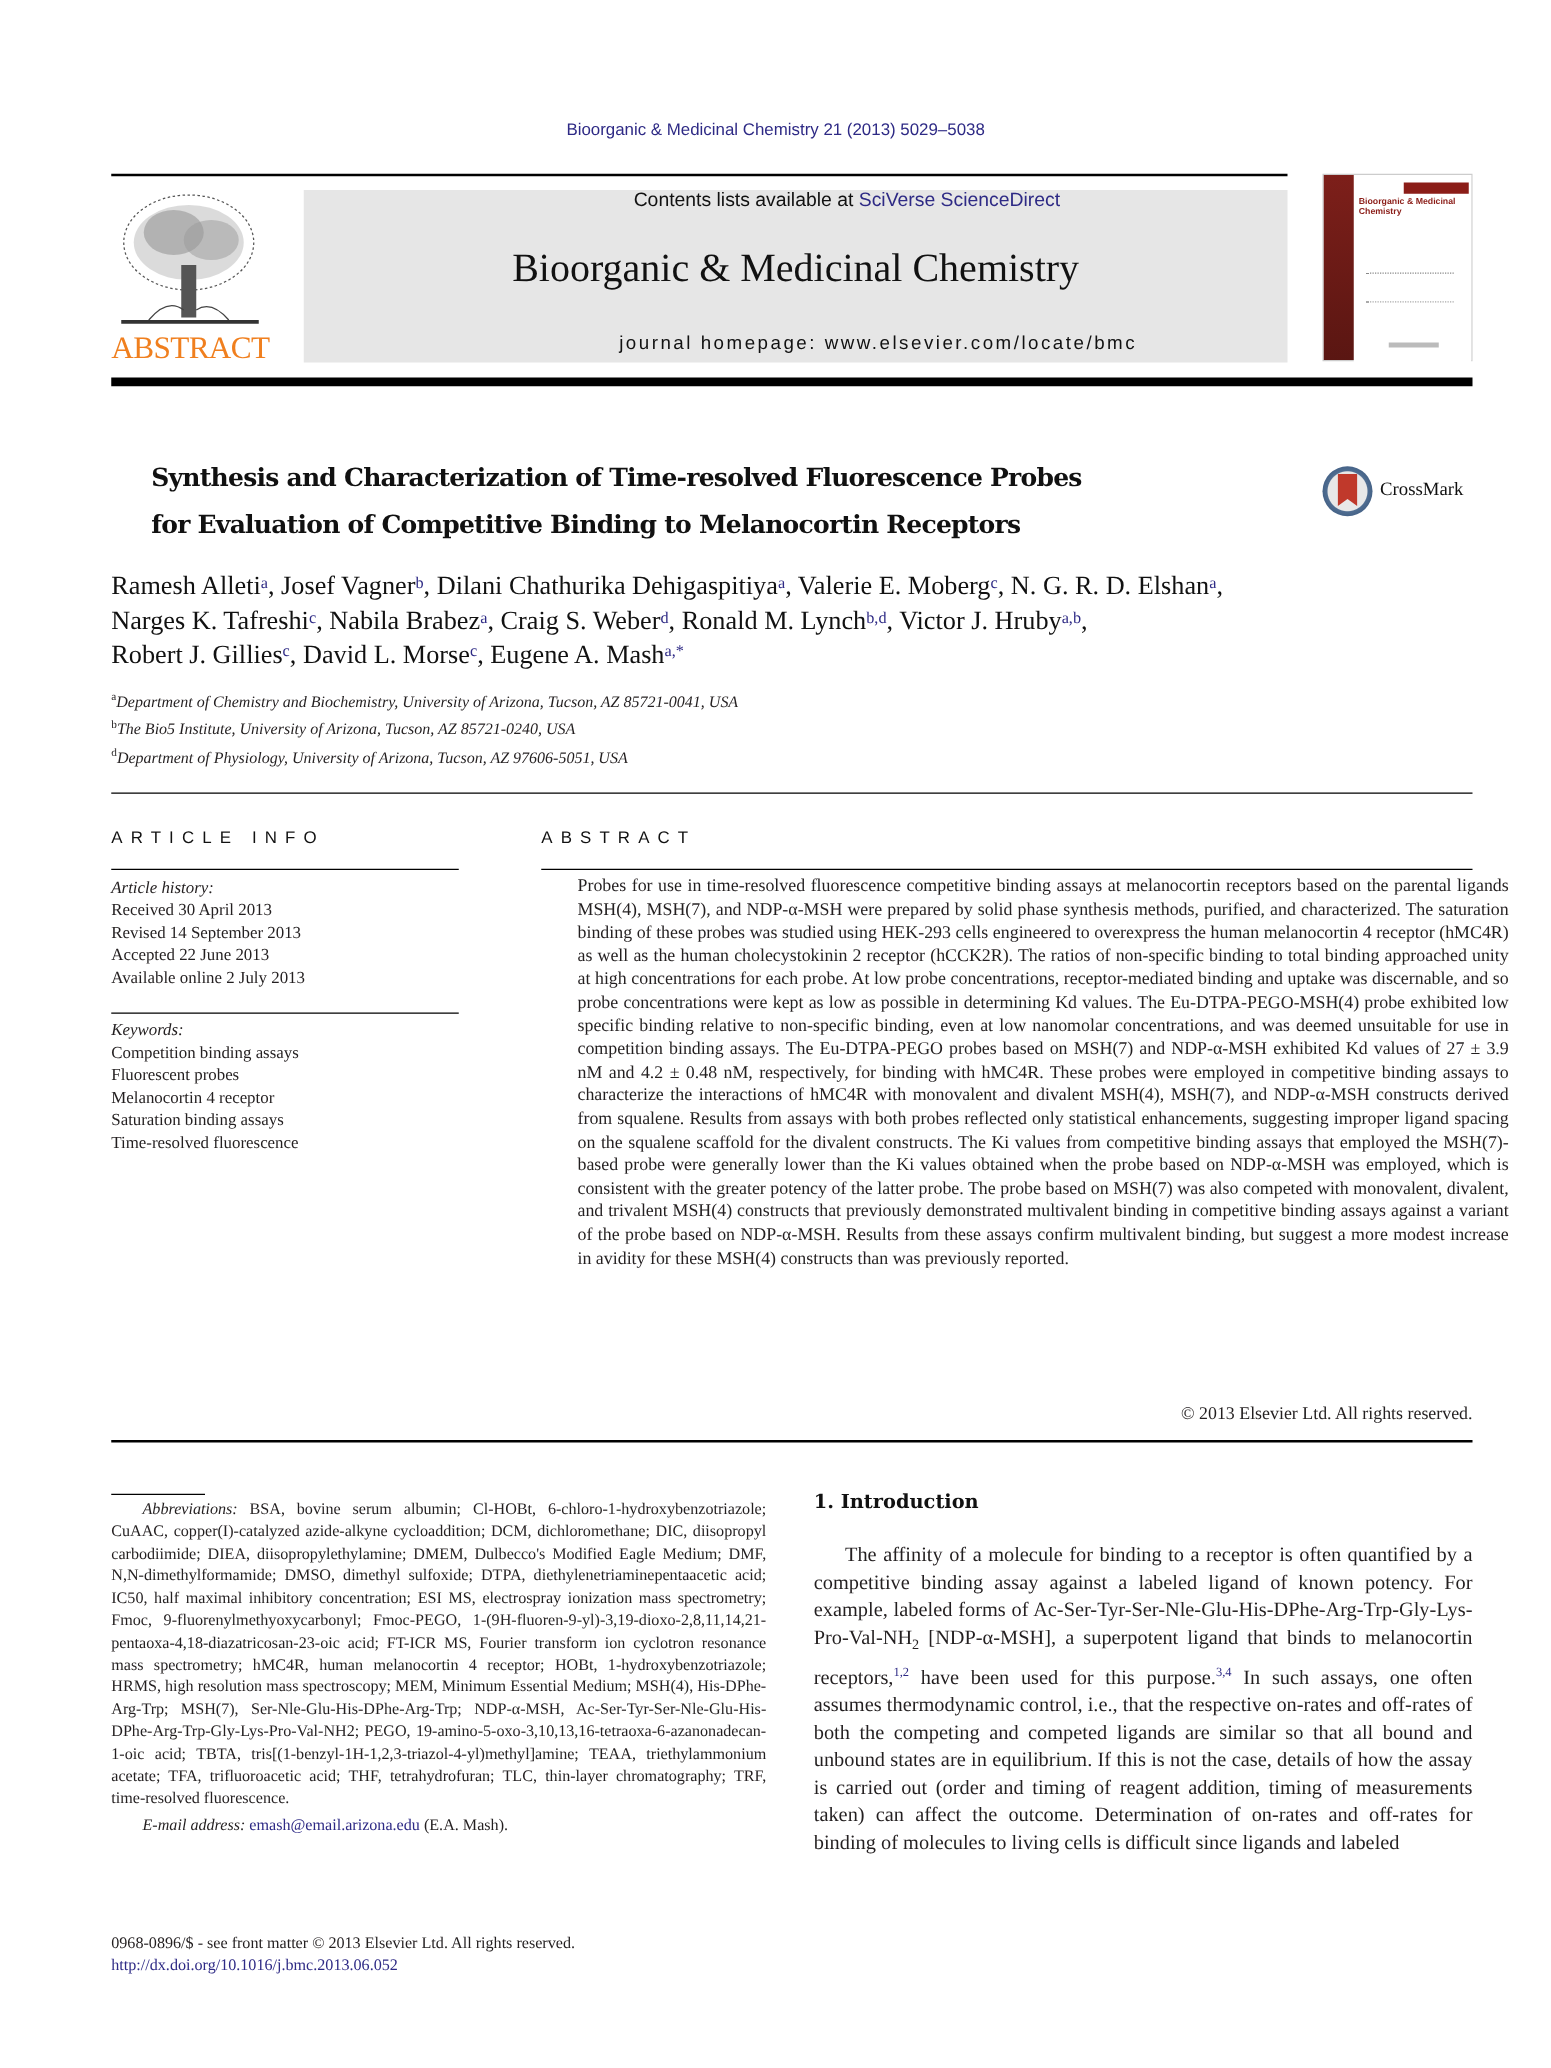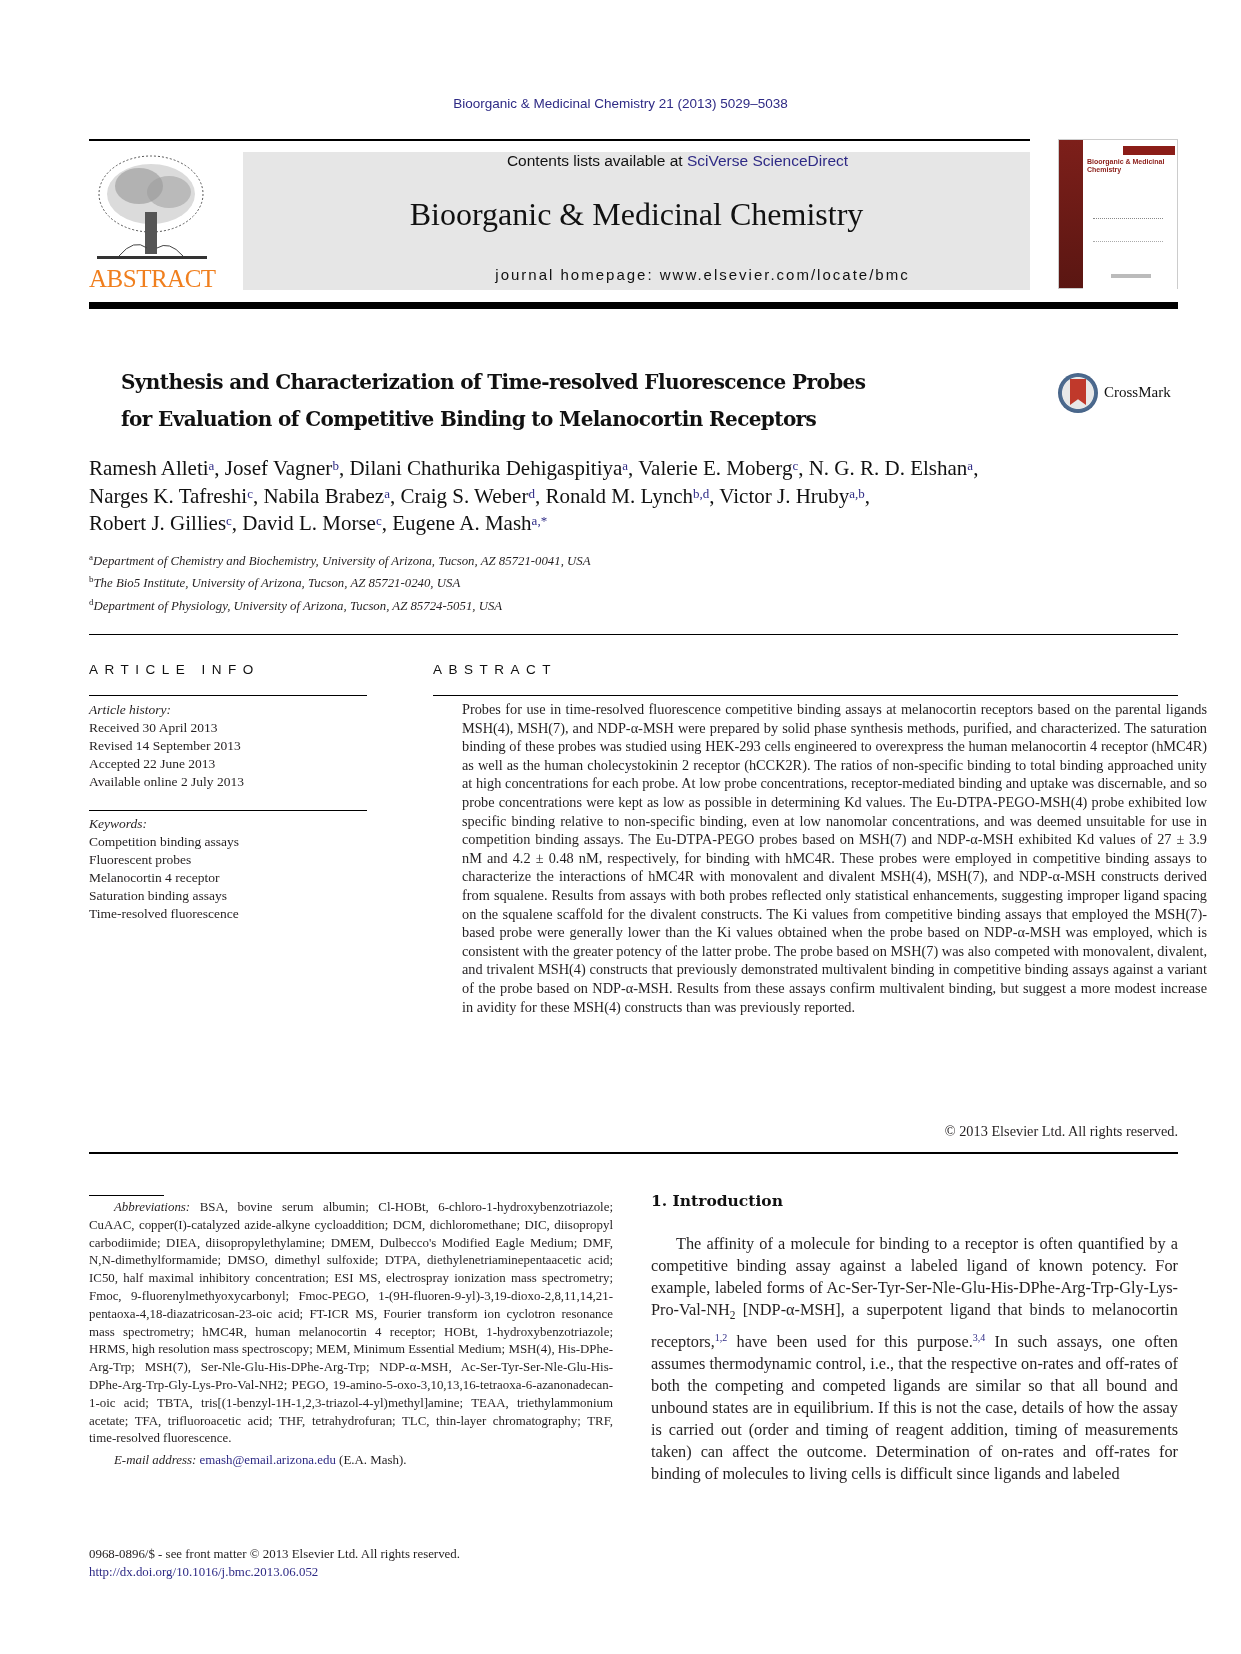--- a/index.html
+++ b/index.html
@@ -117,21 +117,21 @@
   <span>Ronald M. Lynch</span><sup>b,d</sup>,
   <span>Victor J. Hruby</span><sup>a,b</sup>,<br>
   <span>Robert J. Gillies</span><sup>c</sup>,
   <span>David L. Morse</span><sup>c</sup>,
   <span>Eugene A. Mash</span><sup>a,*</sup>
 </div>
 
 <div id="affiliations" class="abs">
   <div><sup>a</sup><span>Department of Chemistry and Biochemistry, University of Arizona, Tucson, AZ 85721-0041, USA</span></div>
   <div><sup>b</sup><span>The Bio5 Institute, University of Arizona, Tucson, AZ 85721-0240, USA</span></div>
-  <div><sup>d</sup><span>Department of Physiology, University of Arizona, Tucson, AZ 85724-5051, USA</span></div>
+  <div><sup>d</sup><span>Department of Physiology, University of Arizona, Tucson, AZ 97606-5051, USA</span></div>
 </div>
 <div id="rule-aff" class="abs"></div>
 
 <div id="ai-head" class="abs sec-head">ARTICLE INFO</div>
 <div id="rule-ai1" class="abs"></div>
 <div id="history" class="abs">
   <div class="ital">Article history:</div>
   <div>Received 30 April 2013</div>
   <div>Revised 14 September 2013</div>
   <div>Accepted 22 June 2013</div>

